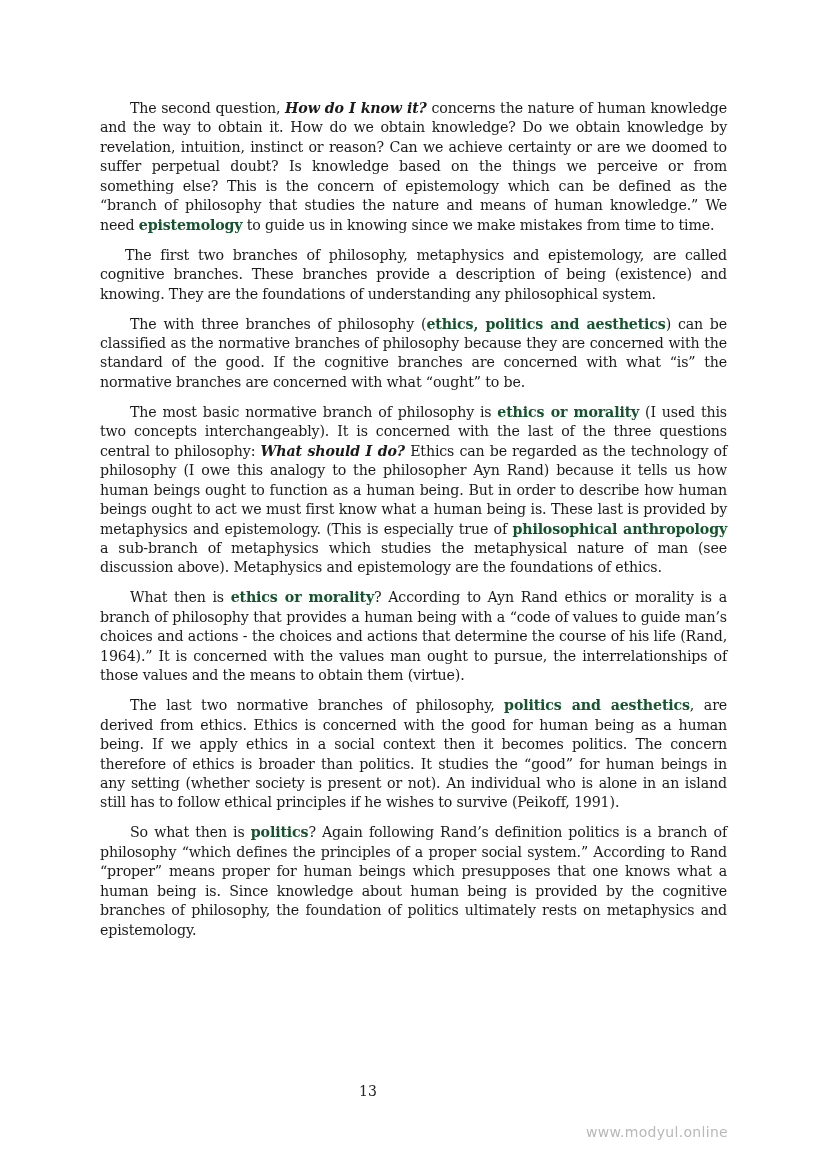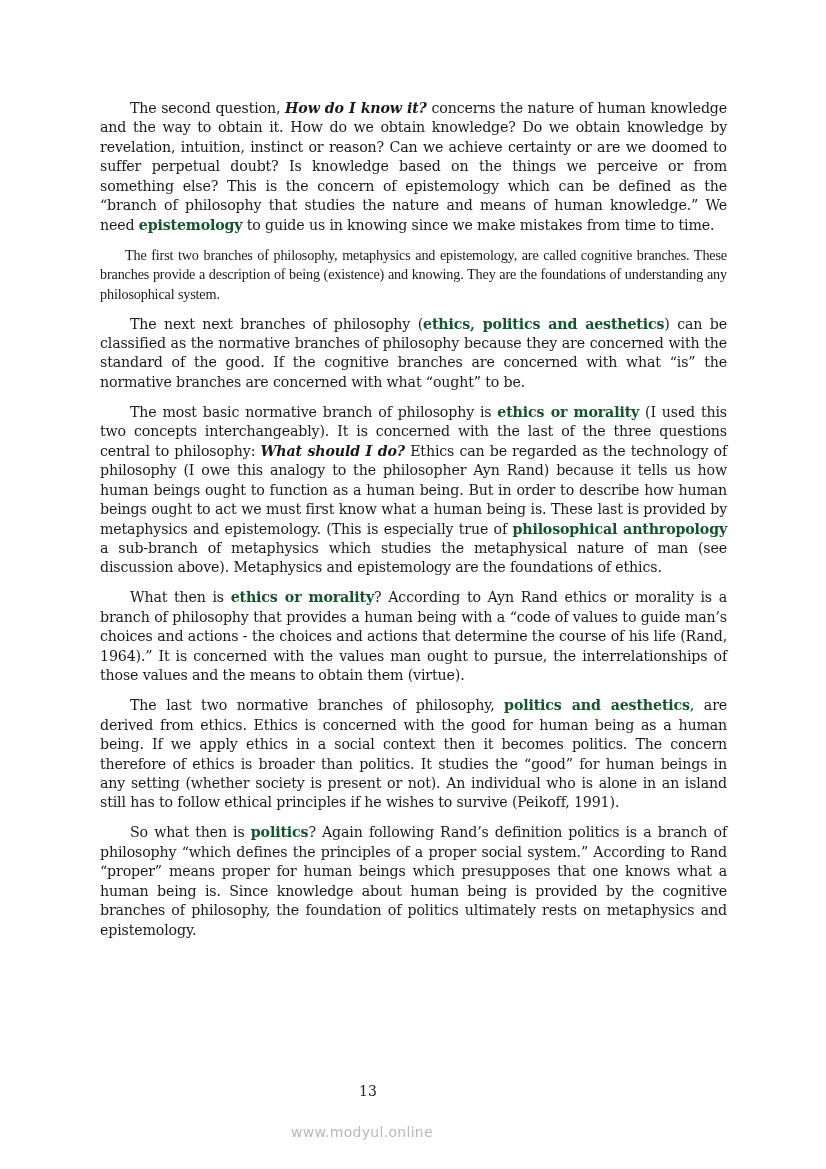--- a/index.html
+++ b/index.html
@@ -4,45 +4,45 @@
 <style>
   html, body { margin: 0; padding: 0; background: #ffffff; }
   body { width: 826px; height: 1169px; position: relative; overflow: hidden; }
   .page {
     position: absolute; left: 100px; top: 99px; width: 627px;
     font-family: "DejaVu Serif", "Liberation Serif", serif;
     font-size: 14.2px; line-height: 19.45px; color: #1a1a1a;
     text-align: justify; letter-spacing: -0.15px; word-spacing: 0px;
   }
   .para { margin: 0 0 10.5px 0; text-indent: 30px; }
-  .para.small-indent { text-indent: 25px; font-family: Liberation Serif, serif; }
+  .para.small-indent { text-indent: 25px; }
   b { font-weight: bold; color: #14532d; }
   i { font-style: italic; font-weight: bold; }
   .page-number {
     position: absolute; left: 0; width: 736px; top: 1083px; text-align: center;
     font-family: "DejaVu Serif", "Liberation Serif", serif; font-size: 14px; color: #222;
   }
   .watermark {
-    position: absolute; left: 4px; width: 716px; top: 1124px; text-align: center;
+    position: absolute; left: 12px; width: 716px; top: 1124px; text-align: right;
     font-family: "DejaVu Sans", "Liberation Sans", sans-serif; font-size: 14px; color: #b8b8b8;
     letter-spacing: 0.3px;
   }
 </style>
 </head>
 <body>
 
 <div class="page">
   <p class="para">
     <span>The second question, </span><i>How do I know it?</i><span> concerns the nature of human knowledge and the way to obtain it. How do we obtain knowledge? Do we obtain knowledge by revelation, intuition, instinct or reason? Can we achieve certainty or are we doomed to suffer perpetual doubt?  Is knowledge based on the things we perceive or from something else? This is the concern of epistemology which can be defined as the  “branch of philosophy that studies the nature and means of human knowledge.” We need </span><b>epistemology</b><span> to guide us in knowing since we make mistakes from time to time.</span>
   </p>
   <p class="para small-indent">
     <span>The first two branches of philosophy, metaphysics and epistemology, are called cognitive branches. These branches provide a description of being (existence) and knowing. They are the foundations of understanding any philosophical system.</span>
   </p>
   <p class="para">
-    <span>The next next branches of philosophy (</span><b>ethics, politics and aesthetics</b><span>) can be classified as the normative branches of philosophy because they are concerned with the standard of the good. If the cognitive branches are concerned with what “is” the normative branches are concerned with what “ought” to be.</span>
+    <span>The with three branches of philosophy (</span><b>ethics, politics and aesthetics</b><span>) can be classified as the normative branches of philosophy because they are concerned with the standard of the good. If the cognitive branches are concerned with what “is” the normative branches are concerned with what “ought” to be.</span>
   </p>
   <p class="para">
     <span>The most basic normative branch of philosophy is </span><b>ethics or morality</b><span> (I used this two concepts interchangeably). It is concerned with the last of the three questions central to philosophy: </span><i>What should I do?</i><span> Ethics can be regarded as the technology of philosophy (I owe this analogy to the philosopher Ayn Rand) because it tells us how human beings ought to function as a human being. But in order to describe how human beings ought to act we must first know what a human being is. These last is provided by metaphysics and epistemology. (This is especially true of </span><b>philosophical anthropology</b><span> a sub-branch of metaphysics which studies the metaphysical nature of man (see discussion above). Metaphysics and epistemology are the foundations of ethics.</span>
   </p>
   <p class="para">
     <span>What then is </span><b>ethics or morality</b><span>? According to Ayn Rand ethics or morality is a branch of philosophy that provides a human being with a “code of values to guide man’s choices and actions - the choices and actions that determine the course of his life (Rand, 1964).” It is concerned with the values man ought to pursue, the interrelationships of those values and the means to obtain them (virtue).</span>
   </p>
   <p class="para">
     <span>The last two normative branches of philosophy, </span><b>politics and aesthetics</b><span>, are derived from ethics. Ethics is concerned with the good for human being as a human being.  If we apply ethics in a social context then it becomes politics. The concern therefore of ethics is broader than politics. It studies the “good” for human beings in any setting (whether society is present or not). An individual who is alone in an island still has to follow ethical principles if he wishes to survive (Peikoff, 1991).</span>
   </p>

